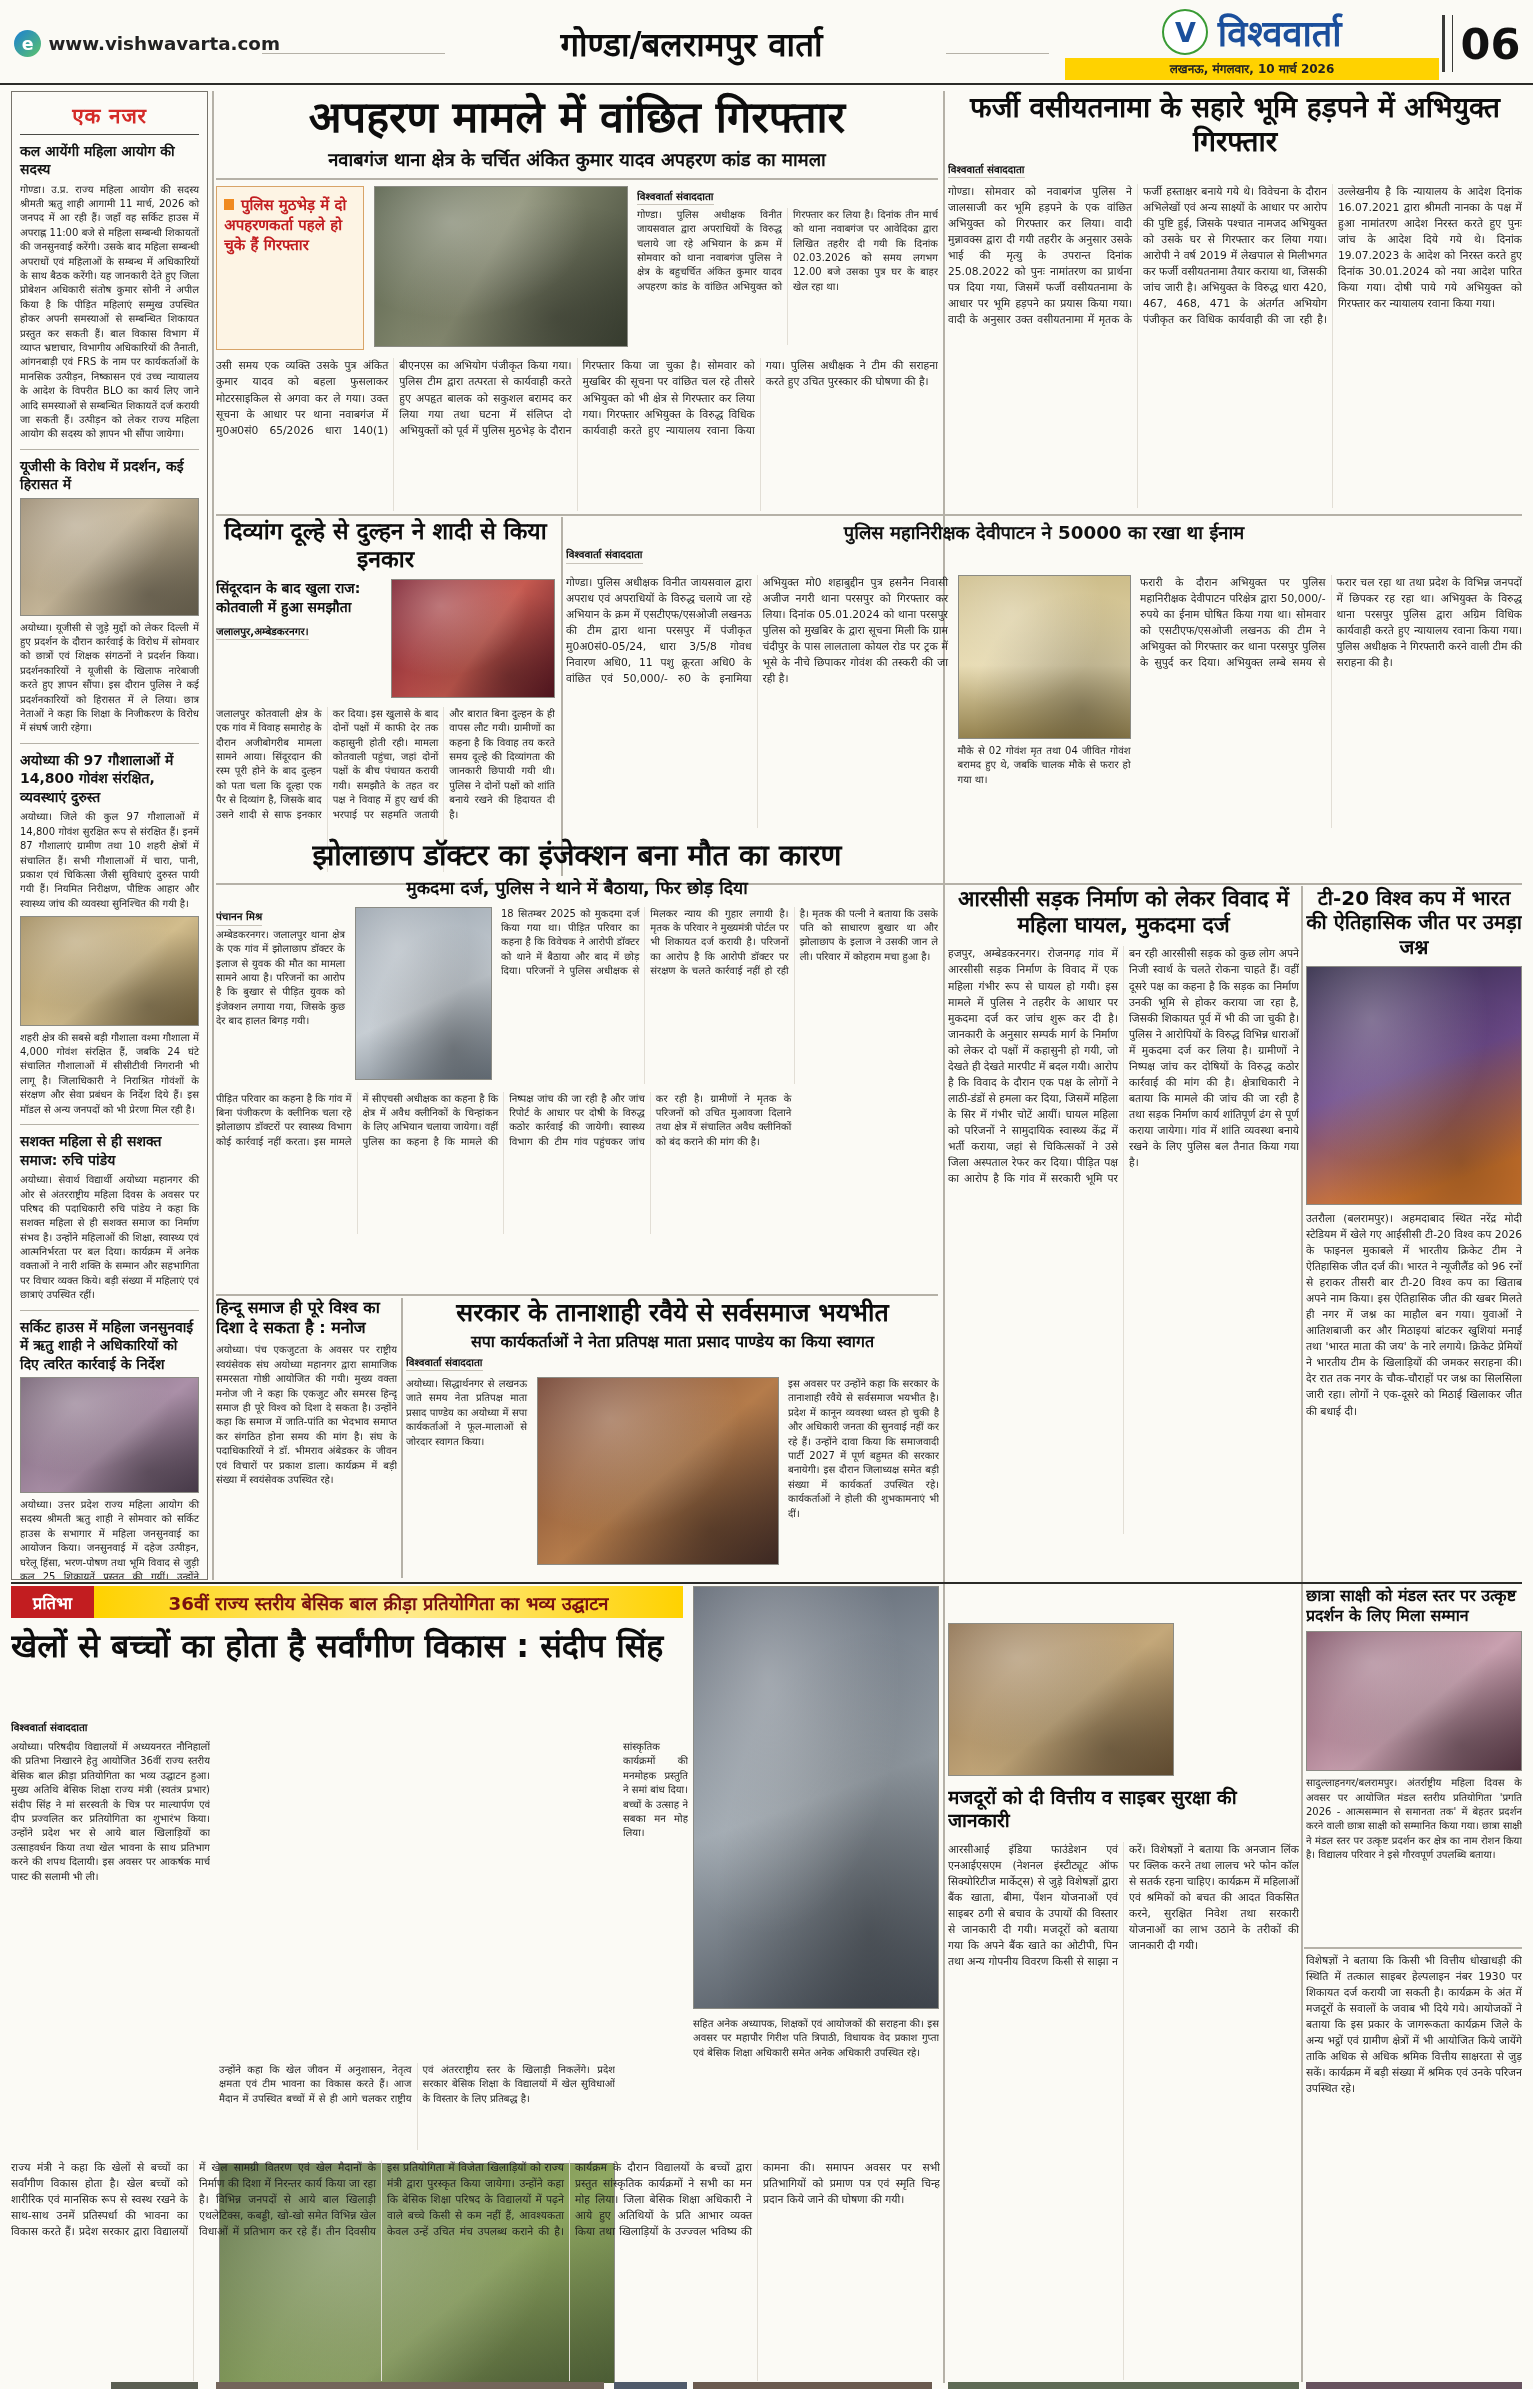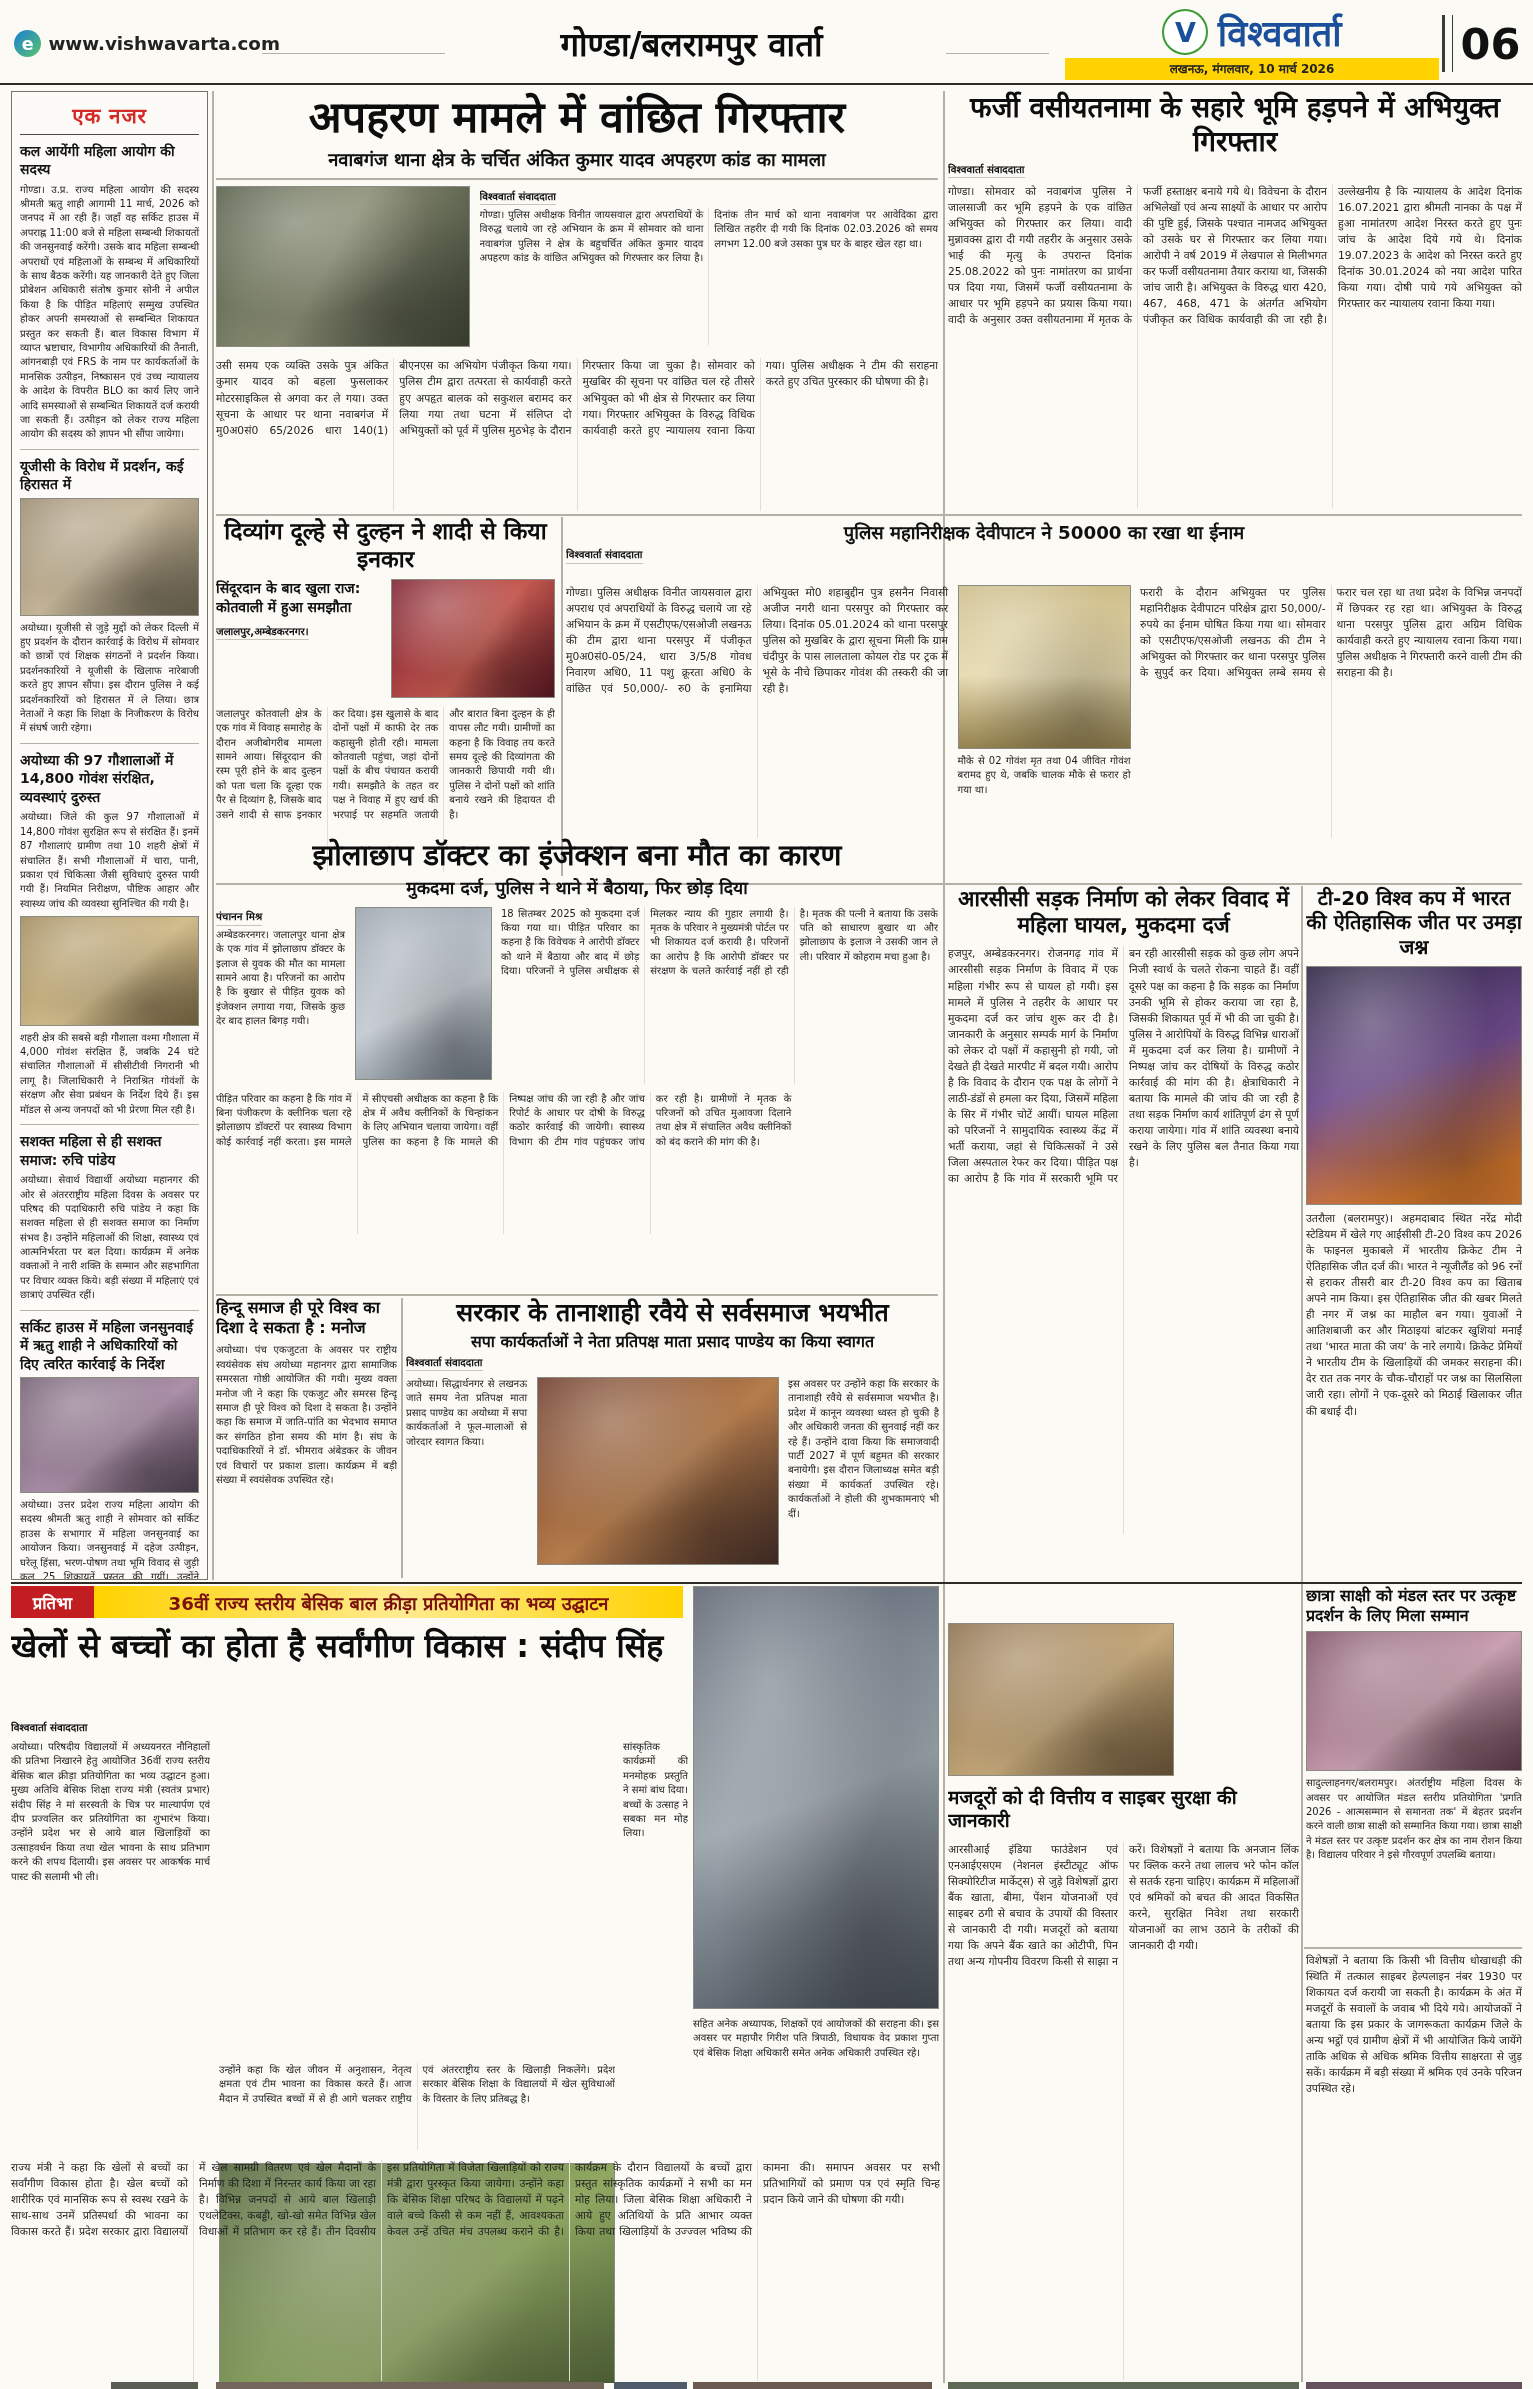--- a/index.html
+++ b/index.html
@@ -128,20 +128,21 @@
       <div class="photo p-jansunwai" style="width:100%;height:116px;margin:3.2px 0 4.8px"></div>
       <div class="body-text">अयोध्या। उत्तर प्रदेश राज्य महिला आयोग की सदस्य श्रीमती ऋतु शाही ने सोमवार को सर्किट हाउस के सभागार में महिला जनसुनवाई का आयोजन किया। जनसुनवाई में दहेज उत्पीड़न, घरेलू हिंसा, भरण-पोषण तथा भूमि विवाद से जुड़ी कुल 25 शिकायतें प्रस्तुत की गयीं। उन्होंने सम्बन्धित अधिकारियों को त्वरित एवं निष्पक्ष कार्रवाई करने के निर्देश दिये तथा कहा कि महिलाओं को न्याय दिलाना आयोग की प्राथमिकता है।</div>
     </div>
   </div>
 
   <div class="abs" style="left:216px;top:91px;width:722px;height:420px">
     <div class="headline center" style="font-size:43px">अपहरण मामले में वांछित गिरफ्तार</div>
     <div class="subhead center red" style="font-size:18.3px;margin-top:4.8px">नवाबगंज थाना क्षेत्र के चर्चित अंकित कुमार यादव अपहरण कांड का मामला</div>
     <div class="rule-light" style="height:1.6px;margin:6.4px 0"></div>
     <div class="row" style="height:164px">
+      <div class="kicker" style="width:148px;flex:0 0 auto"><span class="sq"></span><span>पुलिस मुठभेड़ में दो अपहरणकर्ता पहले हो चुके हैं गिरफ्तार</span></div>
       <div class="photo p-arrest" style="width:254px;height:161px;flex:0 0 auto"></div>
       <div style="flex:1;overflow:hidden">
         <div class="byline">विश्ववार्ता संवाददाता</div>
         <div class="body-text cols-2" style="height:137px">गोण्डा। पुलिस अधीक्षक विनीत जायसवाल द्वारा अपराधियों के विरुद्ध चलाये जा रहे अभियान के क्रम में सोमवार को थाना नवाबगंज पुलिस ने क्षेत्र के बहुचर्चित अंकित कुमार यादव अपहरण कांड के वांछित अभियुक्त को गिरफ्तार कर लिया है। दिनांक तीन मार्च को थाना नवाबगंज पर आवेदिका द्वारा लिखित तहरीर दी गयी कि दिनांक 02.03.2026 को समय लगभग 12.00 बजे उसका पुत्र घर के बाहर खेल रहा था।</div>
       </div>
     </div>
     <div class="body-text cols-4 f14" style="height:169px;margin-top:8px">उसी समय एक व्यक्ति उसके पुत्र अंकित कुमार यादव को बहला फुसलाकर मोटरसाइकिल से अगवा कर ले गया। उक्त सूचना के आधार पर थाना नवाबगंज में मु0अ0सं0 65/2026 धारा 140(1) बीएनएस का अभियोग पंजीकृत किया गया। पुलिस टीम द्वारा तत्परता से कार्यवाही करते हुए अपहृत बालक को सकुशल बरामद कर लिया गया तथा घटना में संलिप्त दो अभियुक्तों को पूर्व में पुलिस मुठभेड़ के दौरान गिरफ्तार किया जा चुका है। सोमवार को मुखबिर की सूचना पर वांछित चल रहे तीसरे अभियुक्त को भी क्षेत्र से गिरफ्तार कर लिया गया। गिरफ्तार अभियुक्त के विरुद्ध विधिक कार्यवाही करते हुए न्यायालय रवाना किया गया। पुलिस अधीक्षक ने टीम की सराहना करते हुए उचित पुरस्कार की घोषणा की है।</div>
   </div>
 
   <div class="abs" style="left:948px;top:91px;width:574px;height:420px">
@@ -158,21 +159,21 @@
         <div class="byline" style="margin-top:8px">जलालपुर,अम्बेडकरनगर।</div>
       </div>
       <div class="photo p-wedding" style="width:164px;height:119px;flex:0 0 auto"></div>
     </div>
     <div class="body-text cols-3" style="height:165px;margin-top:6.4px">जलालपुर कोतवाली क्षेत्र के एक गांव में विवाह समारोह के दौरान अजीबोगरीब मामला सामने आया। सिंदूरदान की रस्म पूरी होने के बाद दुल्हन को पता चला कि दूल्हा एक पैर से दिव्यांग है, जिसके बाद उसने शादी से साफ इनकार कर दिया। इस खुलासे के बाद दोनों पक्षों में काफी देर तक कहासुनी होती रही। मामला कोतवाली पहुंचा, जहां दोनों पक्षों के बीच पंचायत करायी गयी। समझौते के तहत वर पक्ष ने विवाह में हुए खर्च की भरपाई पर सहमति जतायी और बारात बिना दुल्हन के ही वापस लौट गयी। ग्रामीणों का कहना है कि विवाह तय करते समय दूल्हे की दिव्यांगता की जानकारी छिपायी गयी थी। पुलिस ने दोनों पक्षों को शांति बनाये रखने की हिदायत दी है।</div>
   </div>
 
   <div class="abs" style="left:566px;top:517px;width:956px;height:359px">
     <div class="subhead center" style="font-size:18.3px;margin-top:4px">पुलिस महानिरीक्षक देवीपाटन ने 50000 का रखा था ईनाम</div>
     <div class="byline">विश्ववार्ता संवाददाता</div>
-    <div class="row" style="height:253px;margin-top:19px">
+    <div class="row" style="height:253px;margin-top:9px">
       <div class="body-text cols-2 f14" style="flex:1">गोण्डा। पुलिस अधीक्षक विनीत जायसवाल द्वारा अपराध एवं अपराधियों के विरुद्ध चलाये जा रहे अभियान के क्रम में एसटीएफ/एसओजी लखनऊ की टीम द्वारा थाना परसपुर में पंजीकृत मु0अ0सं0-05/24, धारा 3/5/8 गोवध निवारण अधि0, 11 पशु क्रूरता अधि0 के वांछित एवं 50,000/- रु0 के इनामिया अभियुक्त मो0 शहाबुद्दीन पुत्र हसनैन निवासी अजीज नगरी थाना परसपुर को गिरफ्तार कर लिया। दिनांक 05.01.2024 को थाना परसपुर पुलिस को मुखबिर के द्वारा सूचना मिली कि ग्राम चंदीपुर के पास लालताला कोयल रोड पर ट्रक में भूसे के नीचे छिपाकर गोवंश की तस्करी की जा रही है।</div>
       <div style="width:173px;flex:0 0 auto">
         <div class="photo p-station" style="width:173px;height:164px"></div>
         <div class="body-text" style="margin-top:4.8px;height:80px">मौके से 02 गोवंश मृत तथा 04 जीवित गोवंश बरामद हुए थे, जबकि चालक मौके से फरार हो गया था।</div>
       </div>
       <div class="body-text cols-2 f14" style="flex:1">फरारी के दौरान अभियुक्त पर पुलिस महानिरीक्षक देवीपाटन परिक्षेत्र द्वारा 50,000/- रुपये का ईनाम घोषित किया गया था। सोमवार को एसटीएफ/एसओजी लखनऊ की टीम ने अभियुक्त को गिरफ्तार कर थाना परसपुर पुलिस के सुपुर्द कर दिया। अभियुक्त लम्बे समय से फरार चल रहा था तथा प्रदेश के विभिन्न जनपदों में छिपकर रह रहा था। अभियुक्त के विरुद्ध थाना परसपुर पुलिस द्वारा अग्रिम विधिक कार्यवाही करते हुए न्यायालय रवाना किया गया। पुलिस अधीक्षक ने गिरफ्तारी करने वाली टीम की सराहना की है।</div>
     </div>
   </div>
 
   <div class="abs" style="left:216px;top:838px;width:722px;height:406px">

